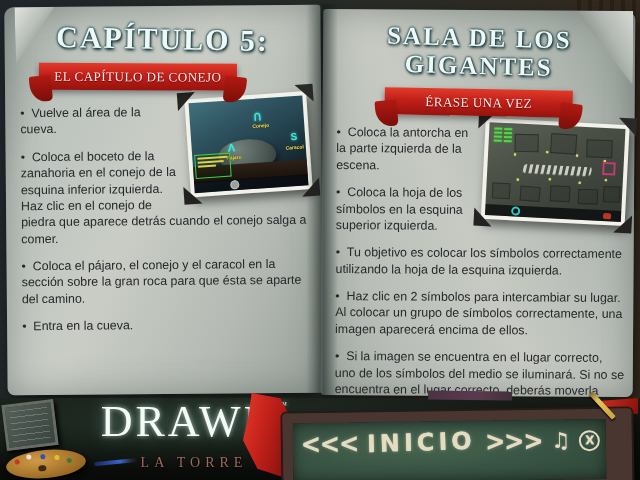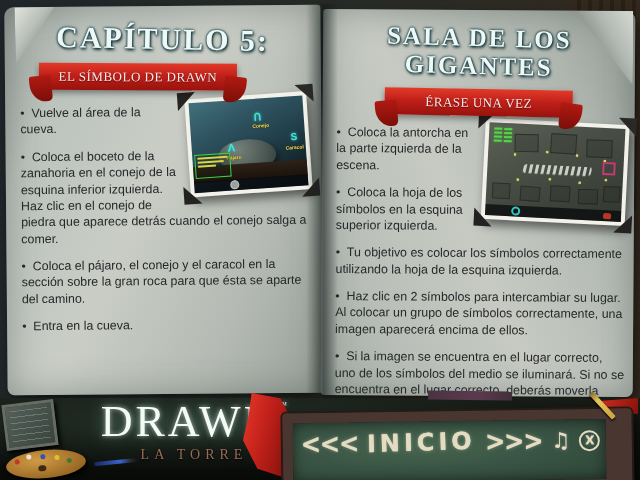--- a/index.html
+++ b/index.html
@@ -131,21 +131,21 @@
   .pd3{left:35px;top:4px;background:#2e55b0}.pd4{left:49px;top:6px;background:#e0c030}
   .pd5{left:61px;top:10px;background:#3f7a2e}
   .p-hole{position:absolute;left:32px;top:15px;width:8px;height:6px;border-radius:50%;background:#3a2a12}
   .brush { position:absolute; left:94px; top:62px; width:44px; height:4px; border-radius:2px;
     background:linear-gradient(90deg,#16285c,#3b63cc 60%,#23282d 85%,#111); transform:rotate(-6deg); }
   .logo-block { position:absolute; left:68px; top:2px; width:252px; text-align:center; }
   .logo { font-family:"Liberation Serif",serif; font-size:44px; line-height:1; color:#f2fbf6; letter-spacing:3px;
     text-shadow:0 0 16px rgba(170,240,210,.55),0 0 5px rgba(255,255,255,.7),0 2px 6px rgba(0,0,0,.85); }
   .logo .word::first-letter { font-size:1.18em; }
   .logo sup { font-size:9px; vertical-align:28px; letter-spacing:0; color:#e6efe9; }
-  .logo-sub { margin-top:3px; font-family:"Liberation Serif",serif; font-size:14px; letter-spacing:5px;
+  .logo-sub { margin-top:11px; font-family:"Liberation Serif",serif; font-size:14px; letter-spacing:5px;
     color:#a06a58; text-shadow:0 1px 2px #000; }
   .ribbon-bookmark { position:absolute; left:243px; top:-5px; width:48px; height:86px; z-index:1;
     background:linear-gradient(105deg,#e8392a 0%,#c0201a 45%,#7e0f0a 100%);
     clip-path:polygon(18% 0,78% 6%,100% 30%,82% 58%,95% 100%,30% 88%,0 55%,12% 25%); }
   .red-wedge { position:absolute; right:2px; top:0; width:42px; height:16px; z-index:1;
     background:linear-gradient(100deg,#d2301f,#8e130c); clip-path:polygon(0 20%,100% 0,100% 100%,15% 85%); }
   .chalkboard { position:absolute; left:283px; top:13px; width:349px; height:80px; z-index:2;
     transform:rotate(-.8deg); border:10px solid #4a3630; border-right-width:26px; border-radius:4px;
     background:radial-gradient(ellipse at 40% 40%,#48664f 0%,#3a5545 45%,#2e4637 100%);
     box-shadow:0 0 0 2px #241a16,4px 6px 10px rgba(0,0,0,.6),inset 0 0 14px rgba(0,0,0,.55); }
@@ -168,21 +168,21 @@
 <div class="stage">
   <div class="bg-wood"></div>
 
   <div class="book">
     <div class="page page-left">
       <div class="curl curl-tl"></div>
       <h1 class="title-left">CAPÍTULO 5:</h1>
       <div class="ribbon ribbon-left">
         <span class="tail tail-l"></span>
         <span class="tail tail-r"></span>
-        <span class="txt">EL SÍMBOLO DE DRAWN</span>
+        <span class="txt">EL CAPÍTULO DE CONEJO</span>
       </div>
       <div class="content content-left">
         <div class="photo-wrap photo-left">
           <span class="corner c-tl"></span>
           <span class="corner c-tr"></span>
           <span class="corner c-bl"></span>
           <span class="corner c-br"></span>
           <div class="photo-inner scene-cave">
             <div class="cave-rock"></div>
             <div class="cave-ground"></div>

